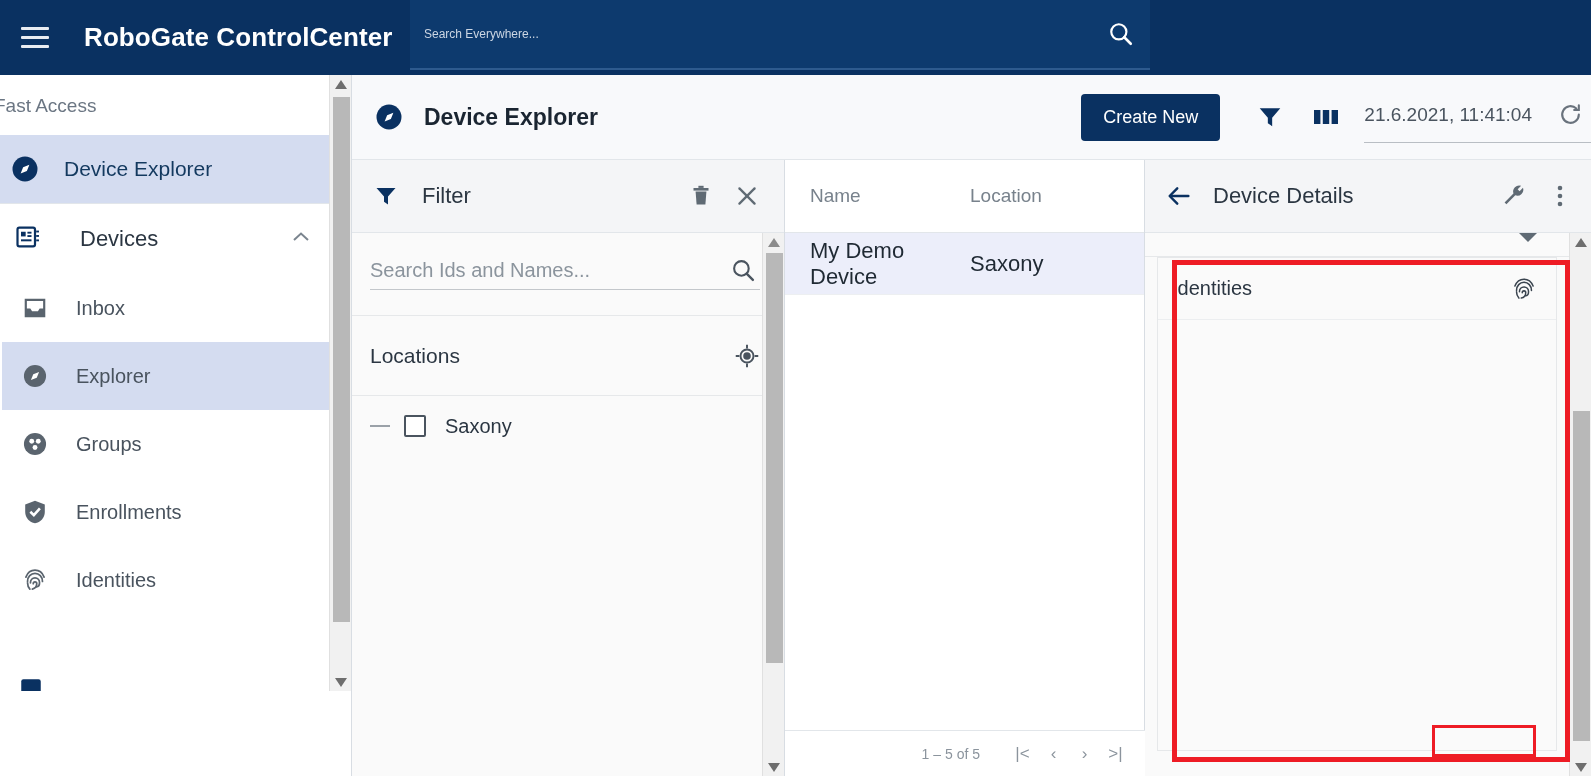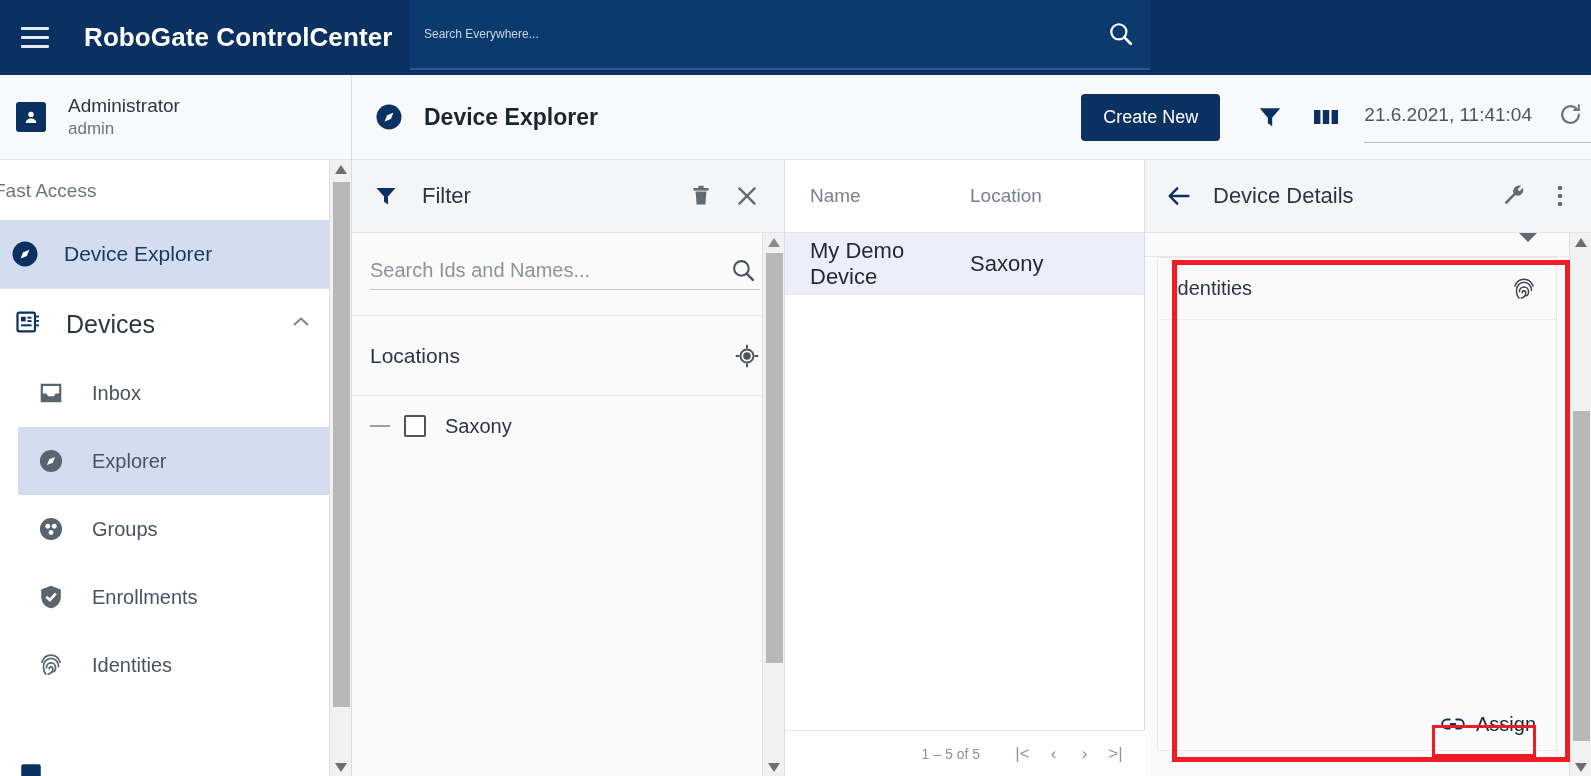--- a/index.html
+++ b/index.html
@@ -76,23 +76,23 @@
   .nav-item.fast { padding-left: 8px; }
   .nav-item.active { background: #d4dcf0; }
   .nav-item .ico { width: 34px; display:flex; align-items:center; justify-content:center; flex-shrink:0; }
   .nav-item .lbl { margin-left: 24px; font-size: 20px; color: #49535e; white-space: nowrap; }
   .nav-item.fast .lbl { color: #13395f; font-size: 21px; margin-left: 22px; }
   .nav-divider { height: 1px; background: #e2e6ea; margin: 0; }
   .nav-group-header {
     display: flex; align-items: center; height: 70px; padding-left: 14px;
     cursor: pointer;
   }
-  .nav-group-header .lbl { margin-left: 24px; font-size: 25px; color: #2b3642; }
+  .nav-group-header .lbl { margin-left: 38px; font-size: 22px; color: #2b3642; }
   .nav-group-header .chev { margin-left: auto; margin-right: 38px; }
-  .nav-sub { padding-left: 18px; }
+  .nav-sub { padding-left: 2px; }
   .nav-sub .nav-item { padding-left: 16px; }
 
   
   .sbar {
     position: absolute; top: 0; width: 22px; background: #f1f1f1;
     border-left: 1px solid #e0e0e0;
   }
   .sbar .arrow {
     position: absolute; left: 0; width: 22px; height: 18px;
     display: flex; align-items: center; justify-content: center;
@@ -270,32 +270,20 @@
         <svg width="26" height="26" viewBox="0 0 24 24">
           <circle cx="10" cy="10" r="7" fill="none" stroke="#ffffff" stroke-width="2"></circle>
           <line x1="15" y1="15" x2="21" y2="21" stroke="#ffffff" stroke-width="2.4" stroke-linecap="round"></line>
         </svg>
       </div>
     </div>
   </div>
 
   <div class="sidebar">
 
-    <div class="user-block">
-      <div class="user-avatar">
-        <svg width="18" height="18" viewBox="0 0 24 24">
-          <circle cx="12" cy="8.5" r="3.6" fill="#ffffff"></circle>
-          <path d="M5 20c0-4 3.2-6 7-6s7 2 7 6z" fill="#ffffff"></path>
-        </svg>
-      </div>
-      <div class="user-meta">
-        <div class="user-name">Administrator</div>
-        <div class="user-login">admin</div>
-      </div>
-    </div>
 
     <div class="nav-scroll">
 
       <div class="nav-section-label">Fast Access</div>
 
       <div class="nav-item fast active">
         <div class="ico">
           <svg width="30" height="30" viewBox="0 0 24 24">
             <circle cx="12" cy="12" r="10" fill="#0a3161"></circle>
             <path d="M15.5 8.5 10.5 10.5 8.5 15.5 13.5 13.5z" fill="#ffffff"></path>
@@ -585,32 +573,20 @@
             <path d="M5.6 13.2c0-4 2.8-6.9 6.4-6.9s6.4 2.9 6.4 6.9"></path>
             <path d="M8.1 14.4c0-2.4 1.6-4.2 3.9-4.2s3.9 1.8 3.9 4.2c0 2-1.1 3.4-2.7 3.4"></path>
             <path d="M10.5 15.2c0-.9.6-1.6 1.5-1.6s1.5.7 1.5 1.6c0 2.4-1.6 4-3.8 4.6"></path>
             <path d="M7.6 19.8c-1.3-1.4-2-3.2-2-5.4"></path>
           </svg>
         </div>
       </div>
 
       <div class="card-body"></div>
 
-      <div class="card-foot">
-        <div class="assign-btn">
-          <span style="display:flex;">
-            <svg width="26" height="18" viewBox="0 0 28 18" fill="none" stroke="#0a3161" stroke-width="2" stroke-linecap="round">
-              <path d="M11.5 9H16.5"></path>
-              <path d="M10.5 4.2H7.2a4.8 4.8 0 0 0 0 9.6h3.3"></path>
-              <path d="M17.5 4.2h3.3a4.8 4.8 0 0 1 0 9.6h-3.3"></path>
-            </svg>
-          </span>
-          <span class="lbl">Assign</span>
-        </div>
-      </div>
     </div>
 
     <div class="sbar" id="details-sbar">
       <div class="arrow up">
         <svg width="12" height="9" viewBox="0 0 12 9">
             <polygon points="6,0 12,9 0,9" fill="#6e6e6e"></polygon>
           </svg>
       </div>
       <div class="thumb"></div>
       <div class="arrow dn">

